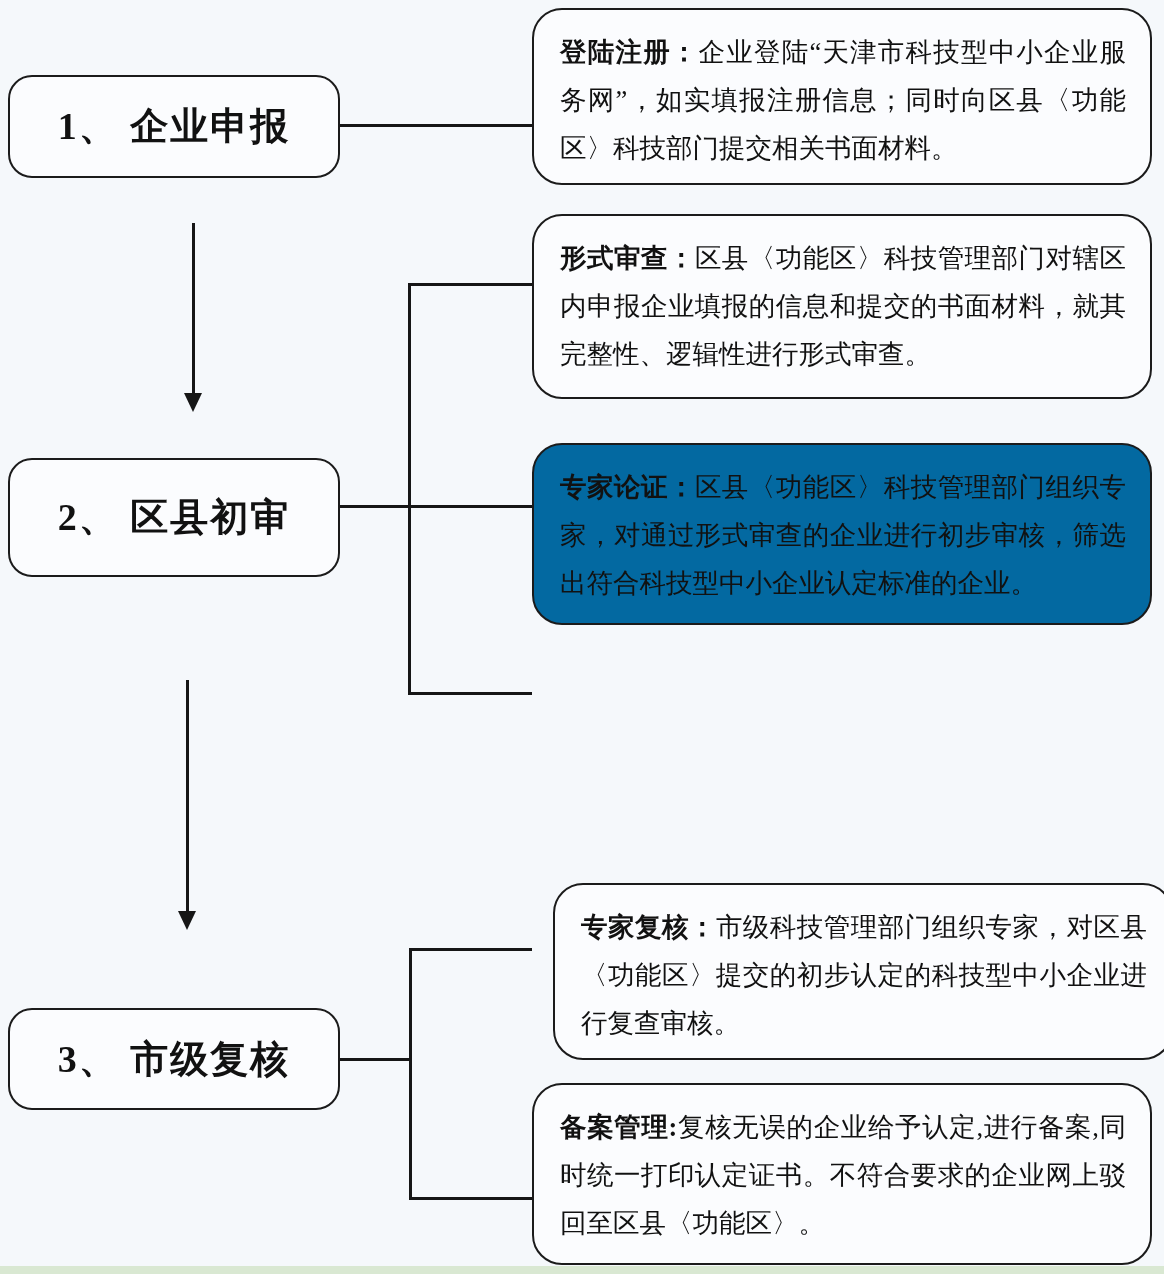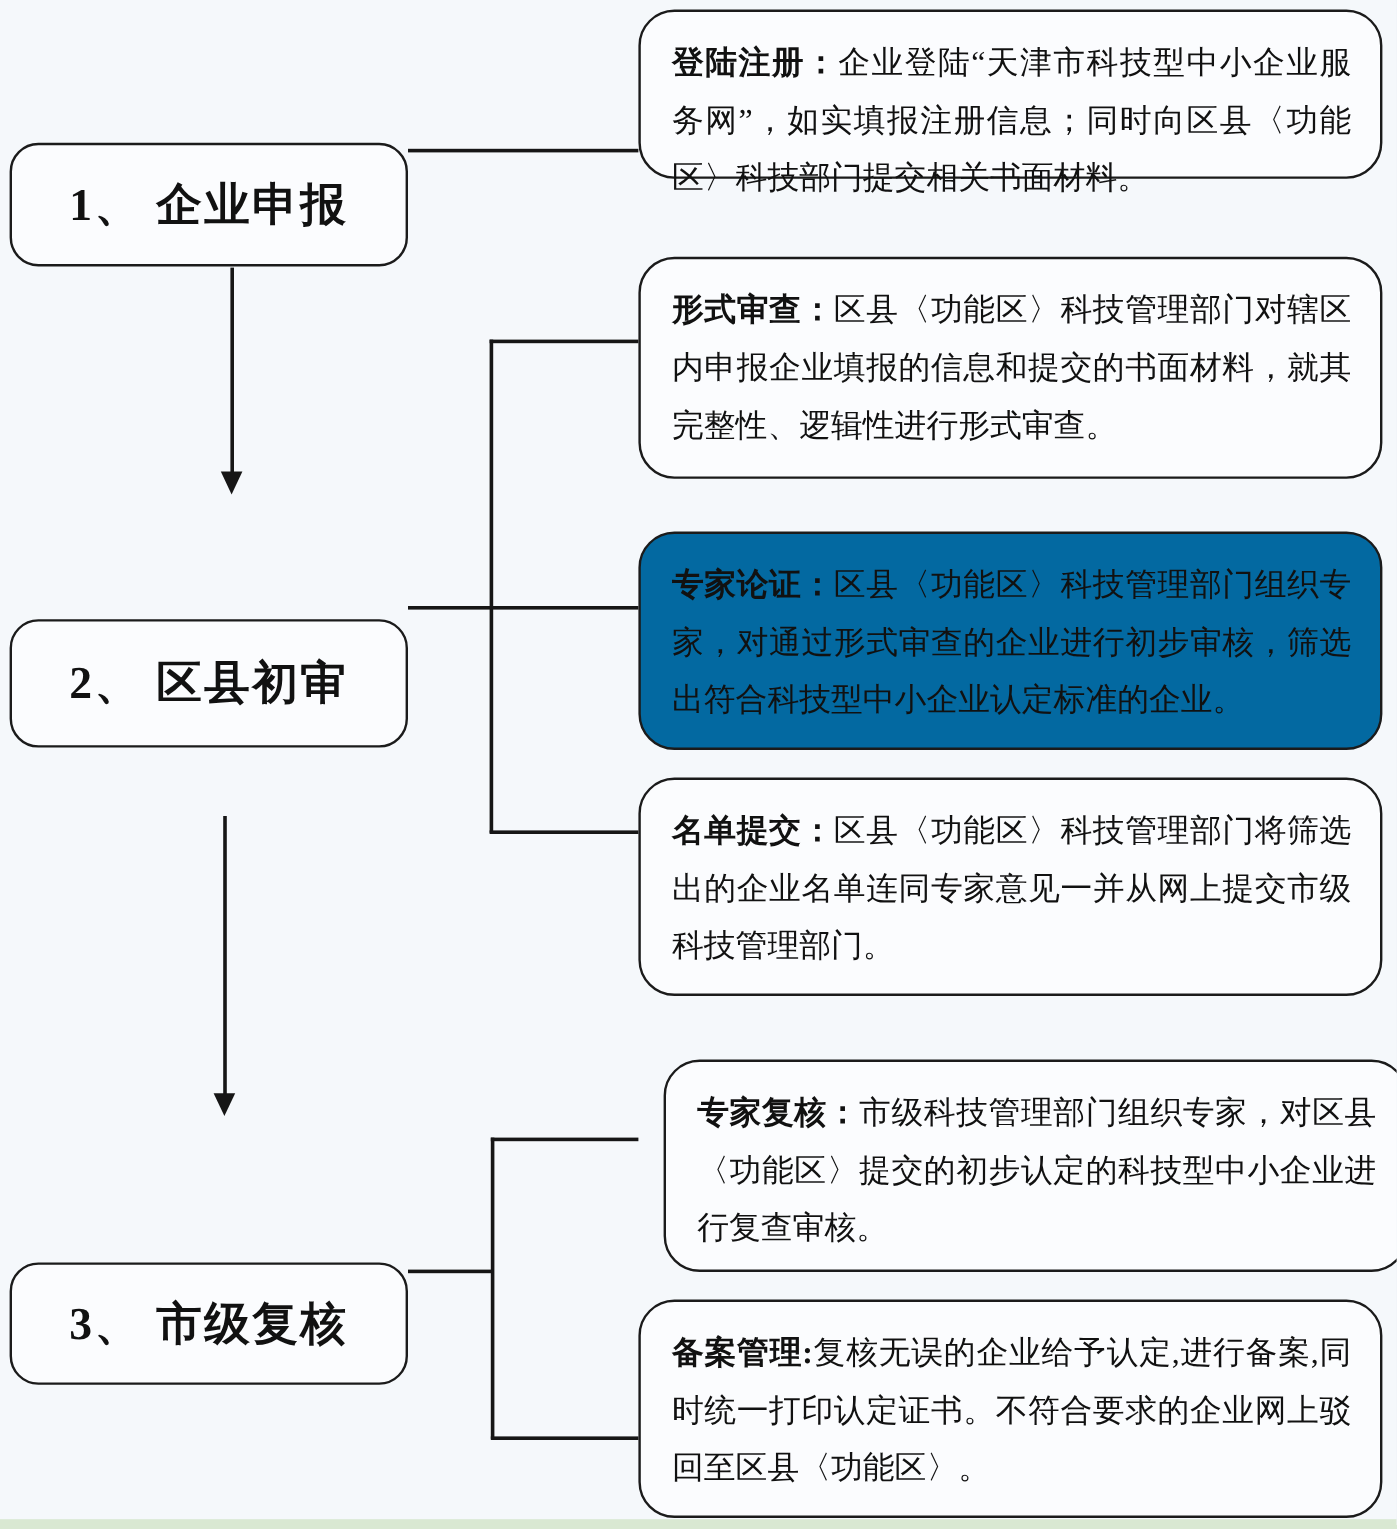--- a/index.html
+++ b/index.html
@@ -18,21 +18,20 @@
     border:2.5px solid #1b1b1b;
     box-sizing:border-box;
   }
   .stage-box{
     left:8px;width:332px;
     border-radius:24px;
     display:flex;align-items:center;justify-content:center;
     font-weight:bold;font-size:38px;
     letter-spacing:2px;
     white-space:nowrap;
-    margin-top:44px;
   }
   .detail-box{
     left:532px;width:620px;
     border-radius:30px;
     padding:18px 24px 0 26px;
     font-size:26.5px;
     line-height:48px;
     text-align:justify;
     text-justify:inter-ideograph;
   }
@@ -55,38 +54,35 @@
   }
 </style>
 </head>
 <body>
 
 <div id="canvas" style="background: rgb(245, 248, 251);">
 
   <div class="box stage-box" style="top: 75px; height: 103px; background: rgb(251, 252, 254); border-color: rgb(27, 27, 27);">
     <span>1、 企业申报</span>
   </div>
-  <div class="box stage-box" style="top: 472px; height: 107px; background: rgb(251, 252, 254); border-color: rgb(27, 27, 27);">
+  <div class="box stage-box" style="top: 458px; height: 119px; background: rgb(251, 252, 254); border-color: rgb(27, 27, 27);">
     <span>2、 区县初审</span>
   </div>
   <div class="box stage-box" style="top: 1008px; height: 102px; background: rgb(251, 252, 254); border-color: rgb(27, 27, 27);">
     <span>3、 市级复核</span>
   </div>
 
-  <div class="box detail-box" style="top: 8px; height: 141px; background: rgb(251, 252, 254); border-color: rgb(27, 27, 27);">
+  <div class="box detail-box" style="top: 8px; height: 177px; background: rgb(251, 252, 254); border-color: rgb(27, 27, 27);">
     <b>登陆注册：</b><span>企业登陆“天津市科技型中小企业服务网”，如实填报注册信息；同时向区县〈功能区〉科技部门提交相关书面材料。</span>
   </div>
   <div class="box detail-box" style="top: 214px; height: 185px; background: rgb(251, 252, 254); border-color: rgb(27, 27, 27);">
     <b>形式审查：</b><span>区县〈功能区〉科技管理部门对辖区内申报企业填报的信息和提交的书面材料，就其完整性、逻辑性进行形式审查。</span>
   </div>
   <div class="box detail-box" style="top: 443px; height: 182px; background: #0369a1; border-color: rgb(27, 27, 27);">
     <b>专家论证：</b><span>区县〈功能区〉科技管理部门组织专家，对通过形式审查的企业进行初步审核，筛选出符合科技型中小企业认定标准的企业。</span>
-  </div>
-  <div class="box detail-box" style="top: 648px; height: 182px; background: rgb(251, 252, 254); border-color: rgb(27, 27, 27);">
-    <b>名单提交：</b><span>区县〈功能区〉科技管理部门将筛选出的企业名单连同专家意见一并从网上提交市级科技管理部门。</span>
   </div>
   <div class="box detail-box" style="top: 883px; height: 177px; background: rgb(251, 252, 254); border-color: rgb(27, 27, 27); margin-left: 21px;">
     <b>专家复核：</b><span>市级科技管理部门组织专家，对区县〈功能区〉提交的初步认定的科技型中小企业进行复查审核。</span>
   </div>
   <div class="box detail-box" style="top: 1083px; height: 182px; background: rgb(251, 252, 254); border-color: rgb(27, 27, 27);">
     <b>备案管理:</b><span>复核无误的企业给予认定,进行备案,同时统一打印认定证书。不符合要求的企业网上驳回至区县〈功能区〉。</span>
   </div>
 
   <div class="hline" style="top:124px;left:340px;width:192px;"></div>
 

